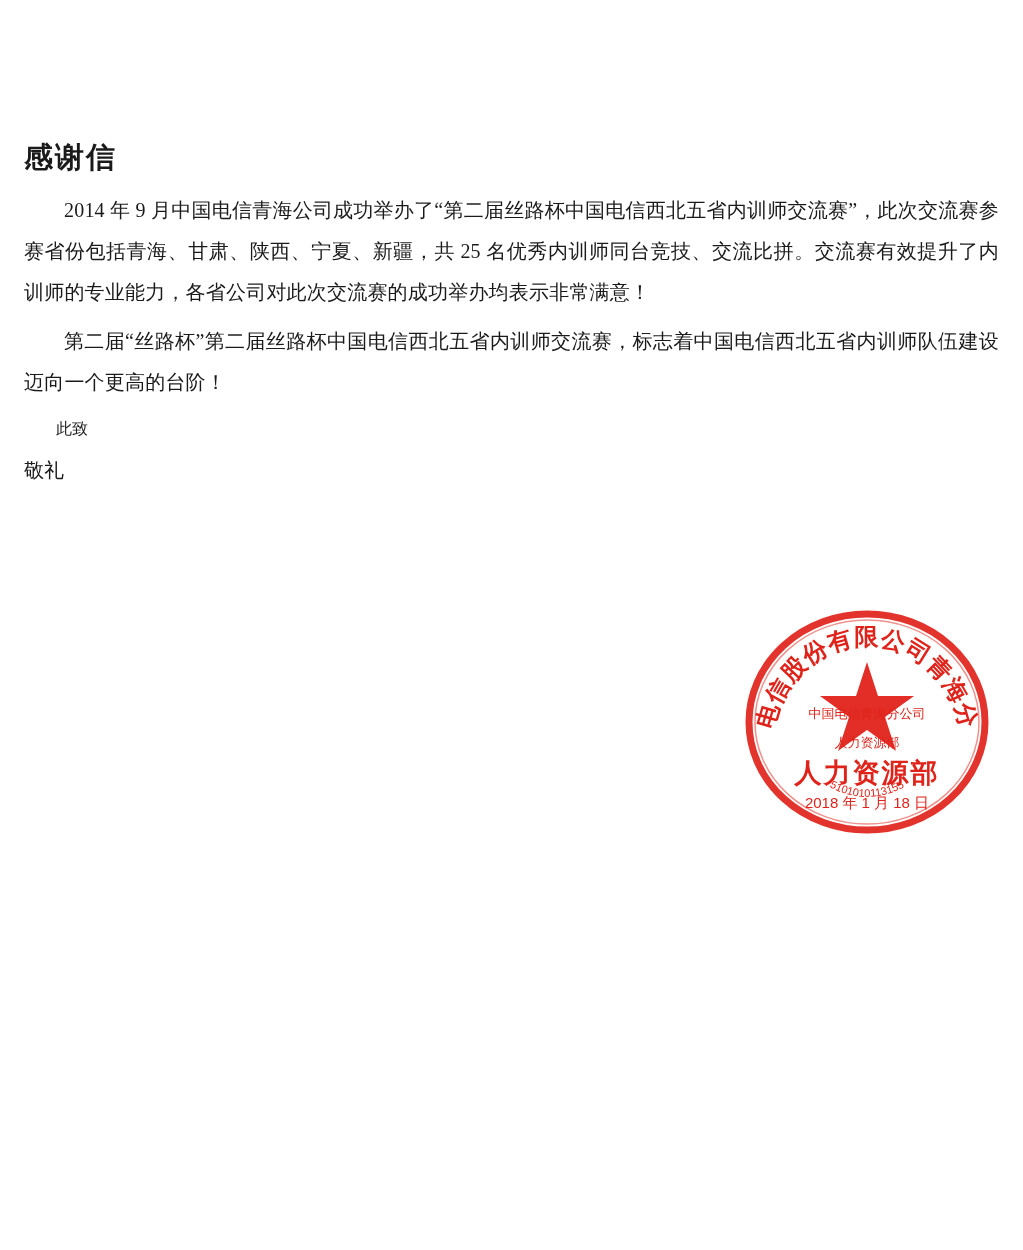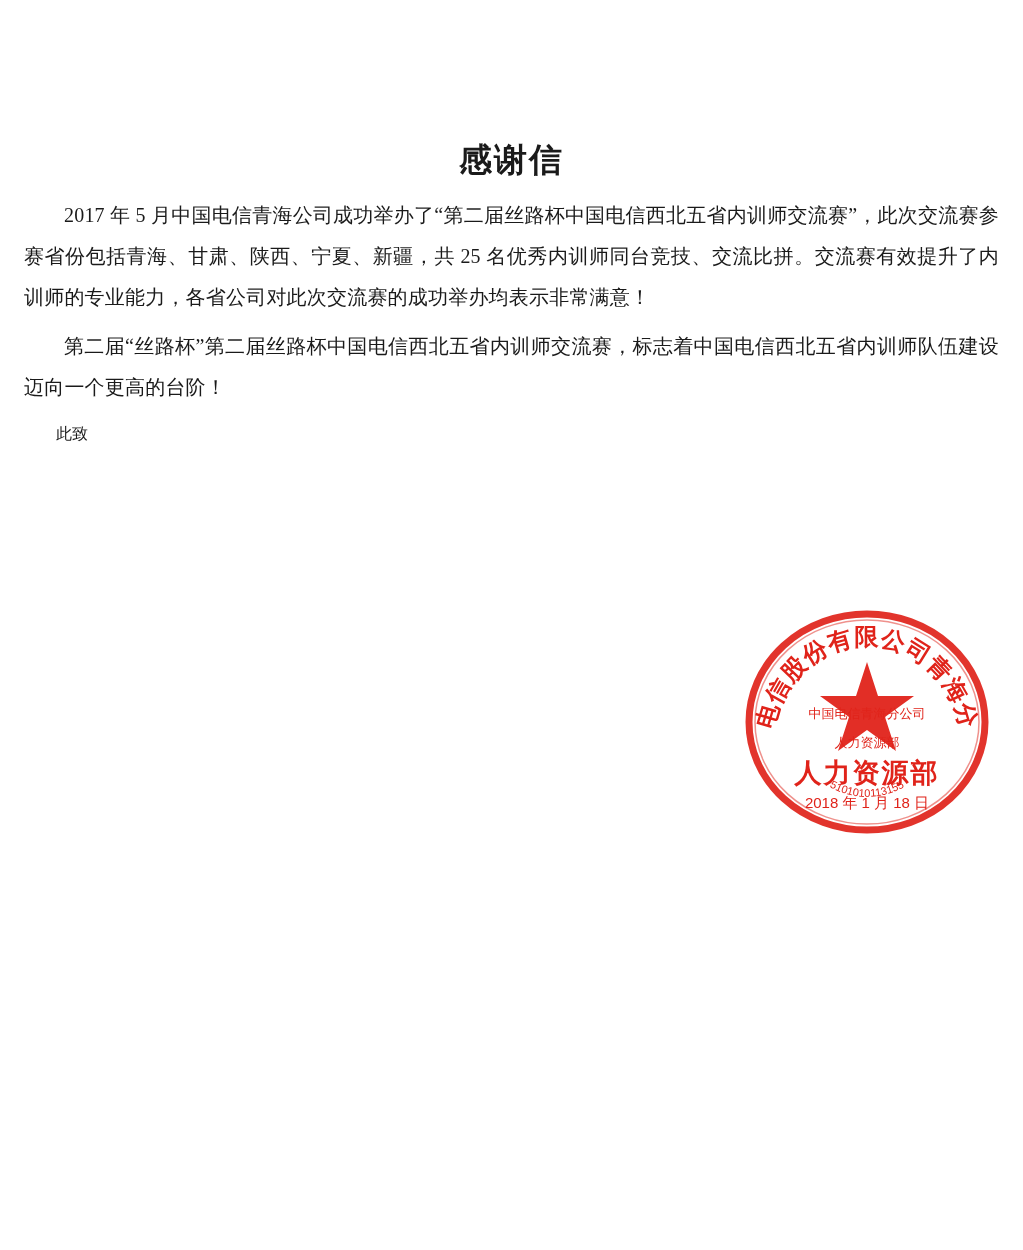--- a/index.html
+++ b/index.html
@@ -15,22 +15,22 @@
     position: relative;
     overflow: hidden;
   }
   .page {
     position: absolute;
     inset: 0;
     padding: 0 24px;
     box-sizing: border-box;
   }
   .doc-title {
-    text-align: center;
-    font-size: 33px;
+    text-align: left;
+    font-size: 29px;
     font-weight: bold;
     letter-spacing: 2px;
     margin-top: 138px;
     margin-bottom: 0;
     font-family: "Liberation Sans", "DejaVu Sans", sans-serif;
   }
   .salutation {
     margin-top: 36px;
     font-size: 20px;
     line-height: 1.5;
@@ -100,24 +100,25 @@
   }
 </style>
 </head>
 <body>
 
 <div class="page">
 
   <h1 class="doc-title">感谢信</h1>
 
 
-  <p class="body-para first">2017 年 5 月中国电信青海公司成功举办了“第二届丝路杯中国电信西北五省内训师交流赛”，此次交流赛参赛省份包括青海、甘肃、陕西、宁夏、新疆，共 25 名优秀内训师同台竞技、交流比拼。交流赛有效提升了内训师的专业能力，各省公司对此次交流赛的成功举办均表示非常满意！</p>
+  <p class="body-para first">2014 年 9 月中国电信青海公司成功举办了“第二届丝路杯中国电信西北五省内训师交流赛”，此次交流赛参赛省份包括青海、甘肃、陕西、宁夏、新疆，共 25 名优秀内训师同台竞技、交流比拼。交流赛有效提升了内训师的专业能力，各省公司对此次交流赛的成功举办均表示非常满意！</p>
   <p class="body-para">第二届“丝路杯”第二届丝路杯中国电信西北五省内训师交流赛，标志着中国电信西北五省内训师队伍建设迈向一个更高的台阶！</p>
 
   <div class="closing-1">此致</div>
+  <div class="closing-2">敬礼</div>
 
   <div class="seal">
     <svg viewBox="0 0 260 240" xmlns="http://www.w3.org/2000/svg">
       <defs>
         <path id="arcPath" d="M 36,128 A 96,104 0 0 1 224,128" fill="none"></path>
         <path id="codePath" d="M 52,130 A 80,86 0 0 0 208,130" fill="none"></path>
       </defs>
 
       <ellipse cx="130" cy="122" rx="118" ry="108" fill="none" stroke="#e0231a" stroke-width="7" opacity="0.92"></ellipse>
       <ellipse cx="130" cy="122" rx="112" ry="102" fill="none" stroke="#e0231a" stroke-width="1.5" opacity="0.5"></ellipse>

